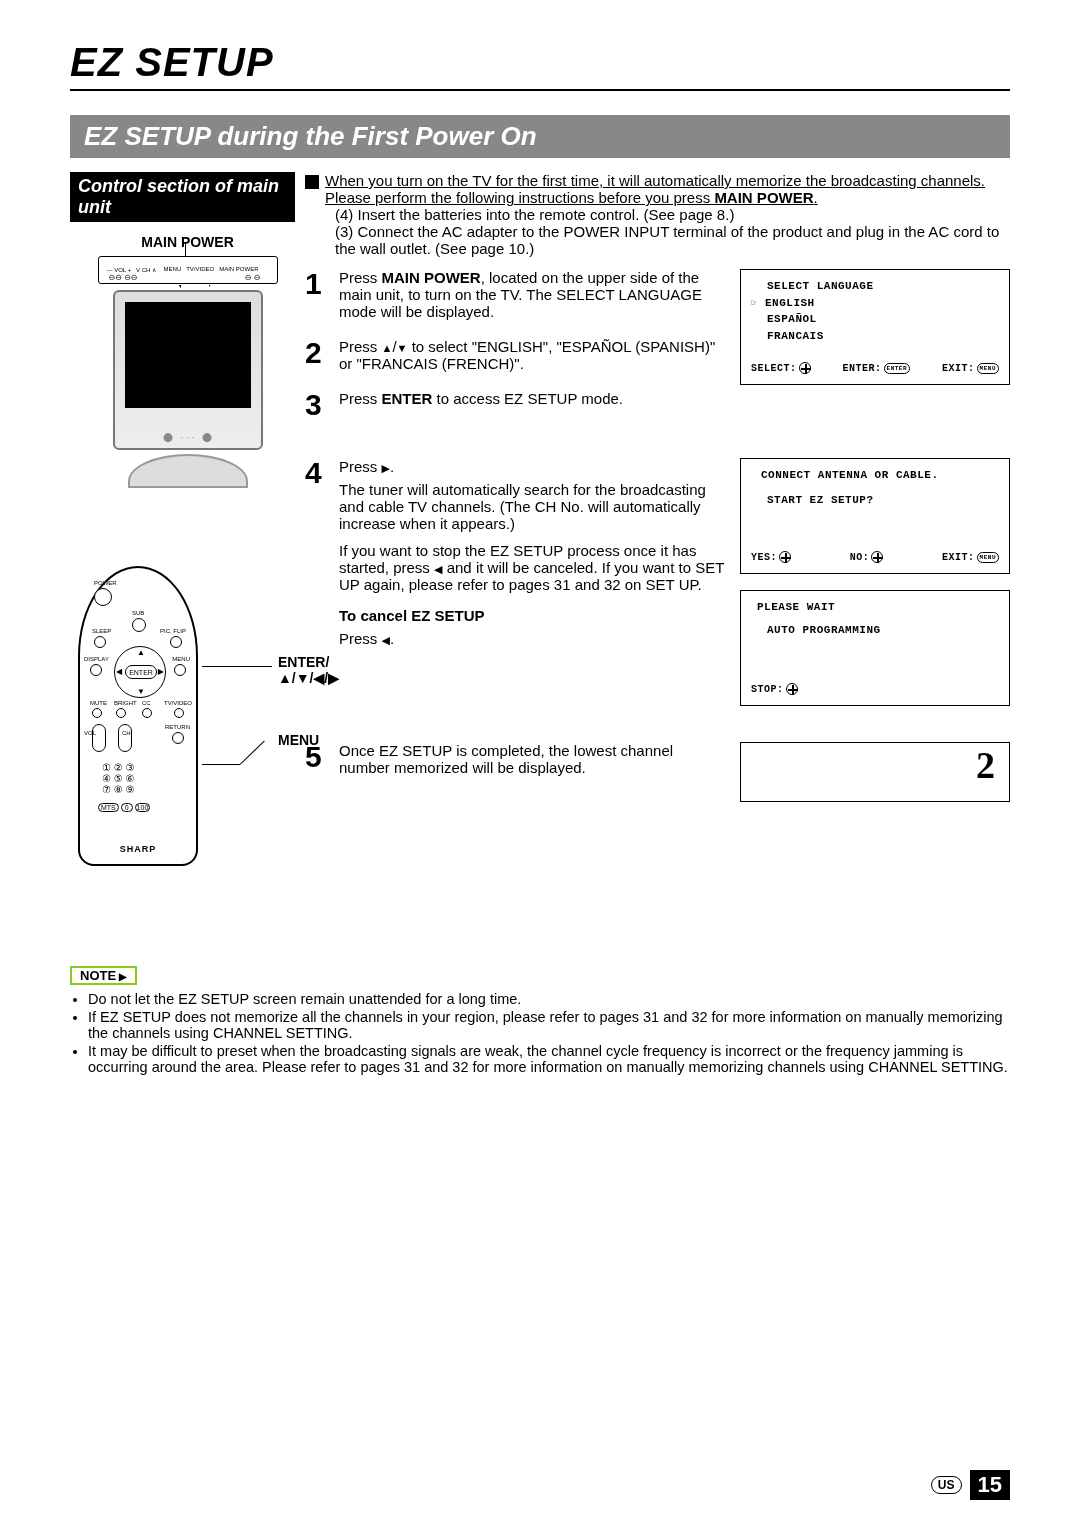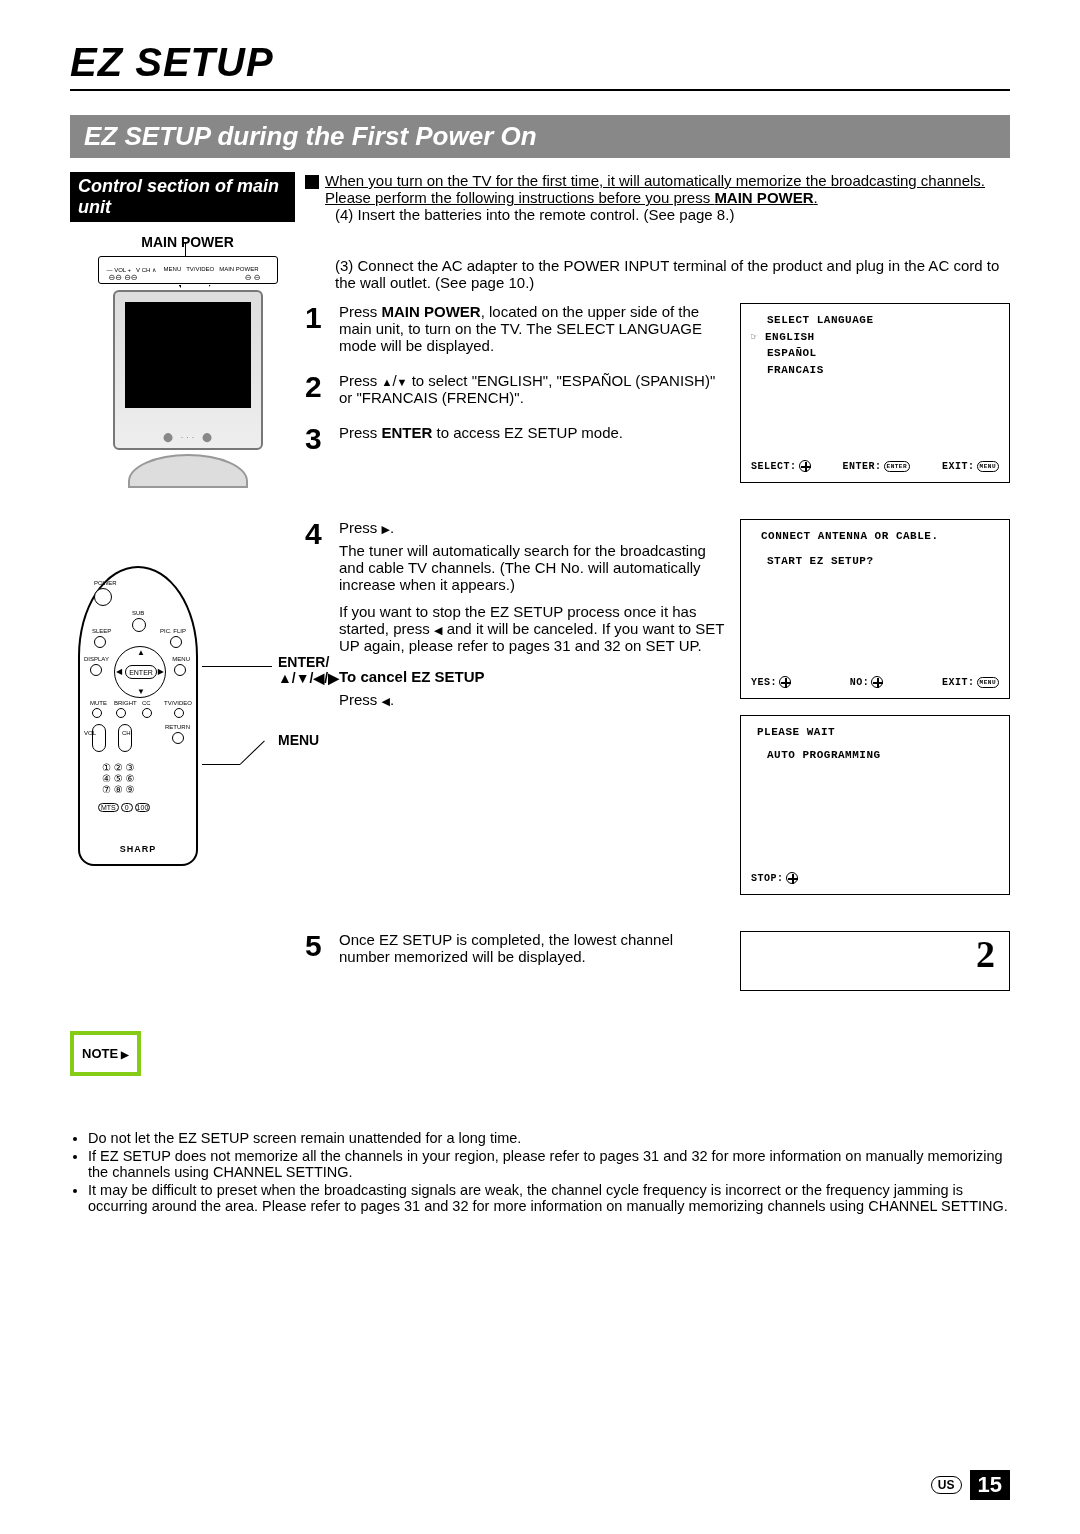--- a/index.html
+++ b/index.html
@@ -132,21 +132,21 @@
   .step-right { width: 270px; flex: none; }
   .osd-box {
     border: 1.5px solid #000;
     padding: 8px 10px;
     font-family: "Courier New", monospace;
     font-size: 11px;
     font-weight: bold;
     line-height: 1.5;
     letter-spacing: 0.5px;
     margin-bottom: 16px;
-    height: 180px;
+    height: 116px;
     display: flex;
     flex-direction: column;
     justify-content: space-between;
   }
   .osd-footer { display: flex; justify-content: space-between; font-size: 10px; }
   .osd-pill { display:inline-block; border:1px solid #000; border-radius:6px; font-size:6px; padding:0 2px; vertical-align: middle; margin-left:2px;}
   .osd-cross { display:inline-block; width:12px; height:12px; border:1px solid #000; border-radius:50%; position:relative; vertical-align:middle; margin-left:2px;}
   .osd-cross::before, .osd-cross::after { content:""; position:absolute; background:#000; }
   .osd-cross::before { left:5px; top:1px; width:2px; height:10px; }
   .osd-cross::after { top:5px; left:1px; height:2px; width:10px; }
@@ -161,28 +161,28 @@
     font-weight: bold;
     padding: 0 14px;
   }
   .arrow-up::before { content:"▲"; font-size:11px; }
   .arrow-down::before { content:"▼"; font-size:11px; }
   .arrow-left::before { content:"◀"; font-size:11px; }
   .arrow-right::before { content:"▶"; font-size:11px; }
   .note-block { margin-top: 40px; }
   .note-chip {
     display: inline-block;
-    border: 4px solid #84cc16;
-    padding: 11px 8px;
+    border: 2px solid #84cc16;
+    padding: 0 8px;
     font-weight: bold;
     font-size: 13px;
     margin-bottom: 6px;
   }
   .note-chip::after { content:" ▶"; font-size: 10px; }
-  .note-block ul { padding-left: 18px; margin-top: 48px; }
+  .note-block ul { padding-left: 18px; }
   .note-block li { font-size: 14.5px; margin-bottom: 2px; }
   .footer {
     position: absolute;
     bottom: 34px;
     right: 70px;
     display: flex;
     align-items: center;
     gap: 8px;
   }
   .us-chip {
@@ -287,21 +287,21 @@
     <div class="intro">
       <div class="intro-line1">
         <span class="black-sq"></span>
         <div>
           <span>When you turn on the TV for the first time, it will automatically memorize the broadcasting channels.</span><br>
           <span>Please perform the following instructions before you press </span><b>MAIN POWER</b><span>.</span>
         </div>
       </div>
       <div class="sublist">
         <div>(4) Insert the batteries into the remote control. (See page 8.)</div>
-        <div style="padding-left:0;margin-top:34px;">(3) Connect the AC adapter to the POWER INPUT terminal of the product and plug in the AC cord to the wall outlet. (See page 10.)</div>
+        <div style="padding-left:0;">(3) Connect the AC adapter to the POWER INPUT terminal of the product and plug in the AC cord to the wall outlet. (See page 10.)</div>
       </div>
     </div>
 
     <div style="display:flex;">
       <div style="flex:1;">
         <div class="step-row">
           <div class="num">1</div>
           <div class="step-text">
             <span>Press </span><b>MAIN POWER</b><span>, located on the upper side of the main unit, to turn on the TV. The SELECT LANGUAGE mode will be displayed.</span>
           </div>

